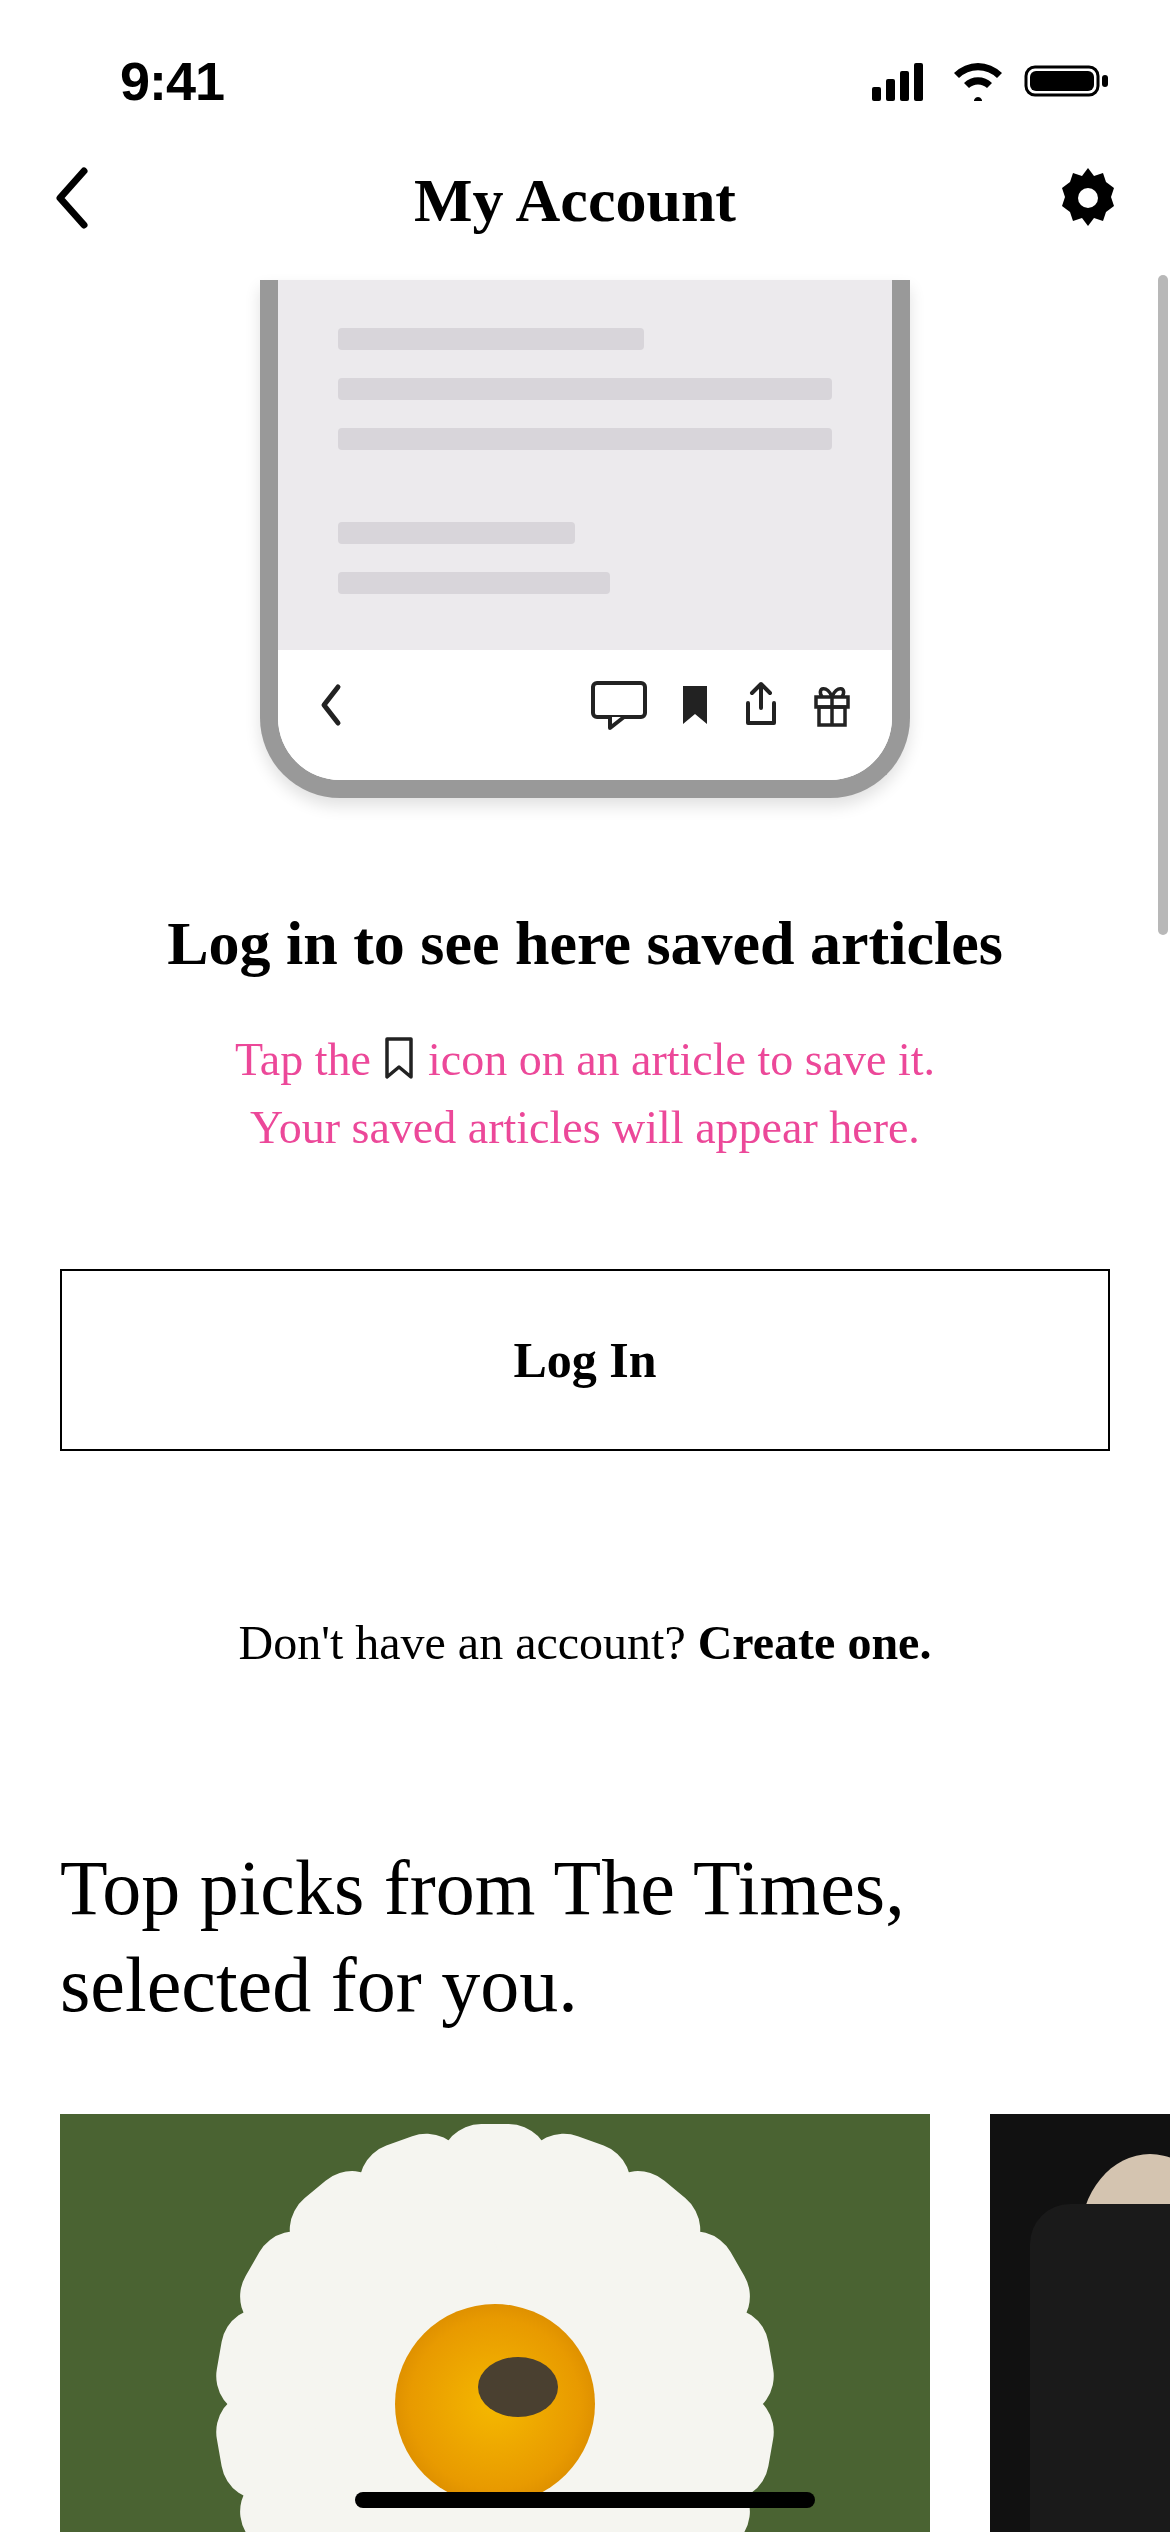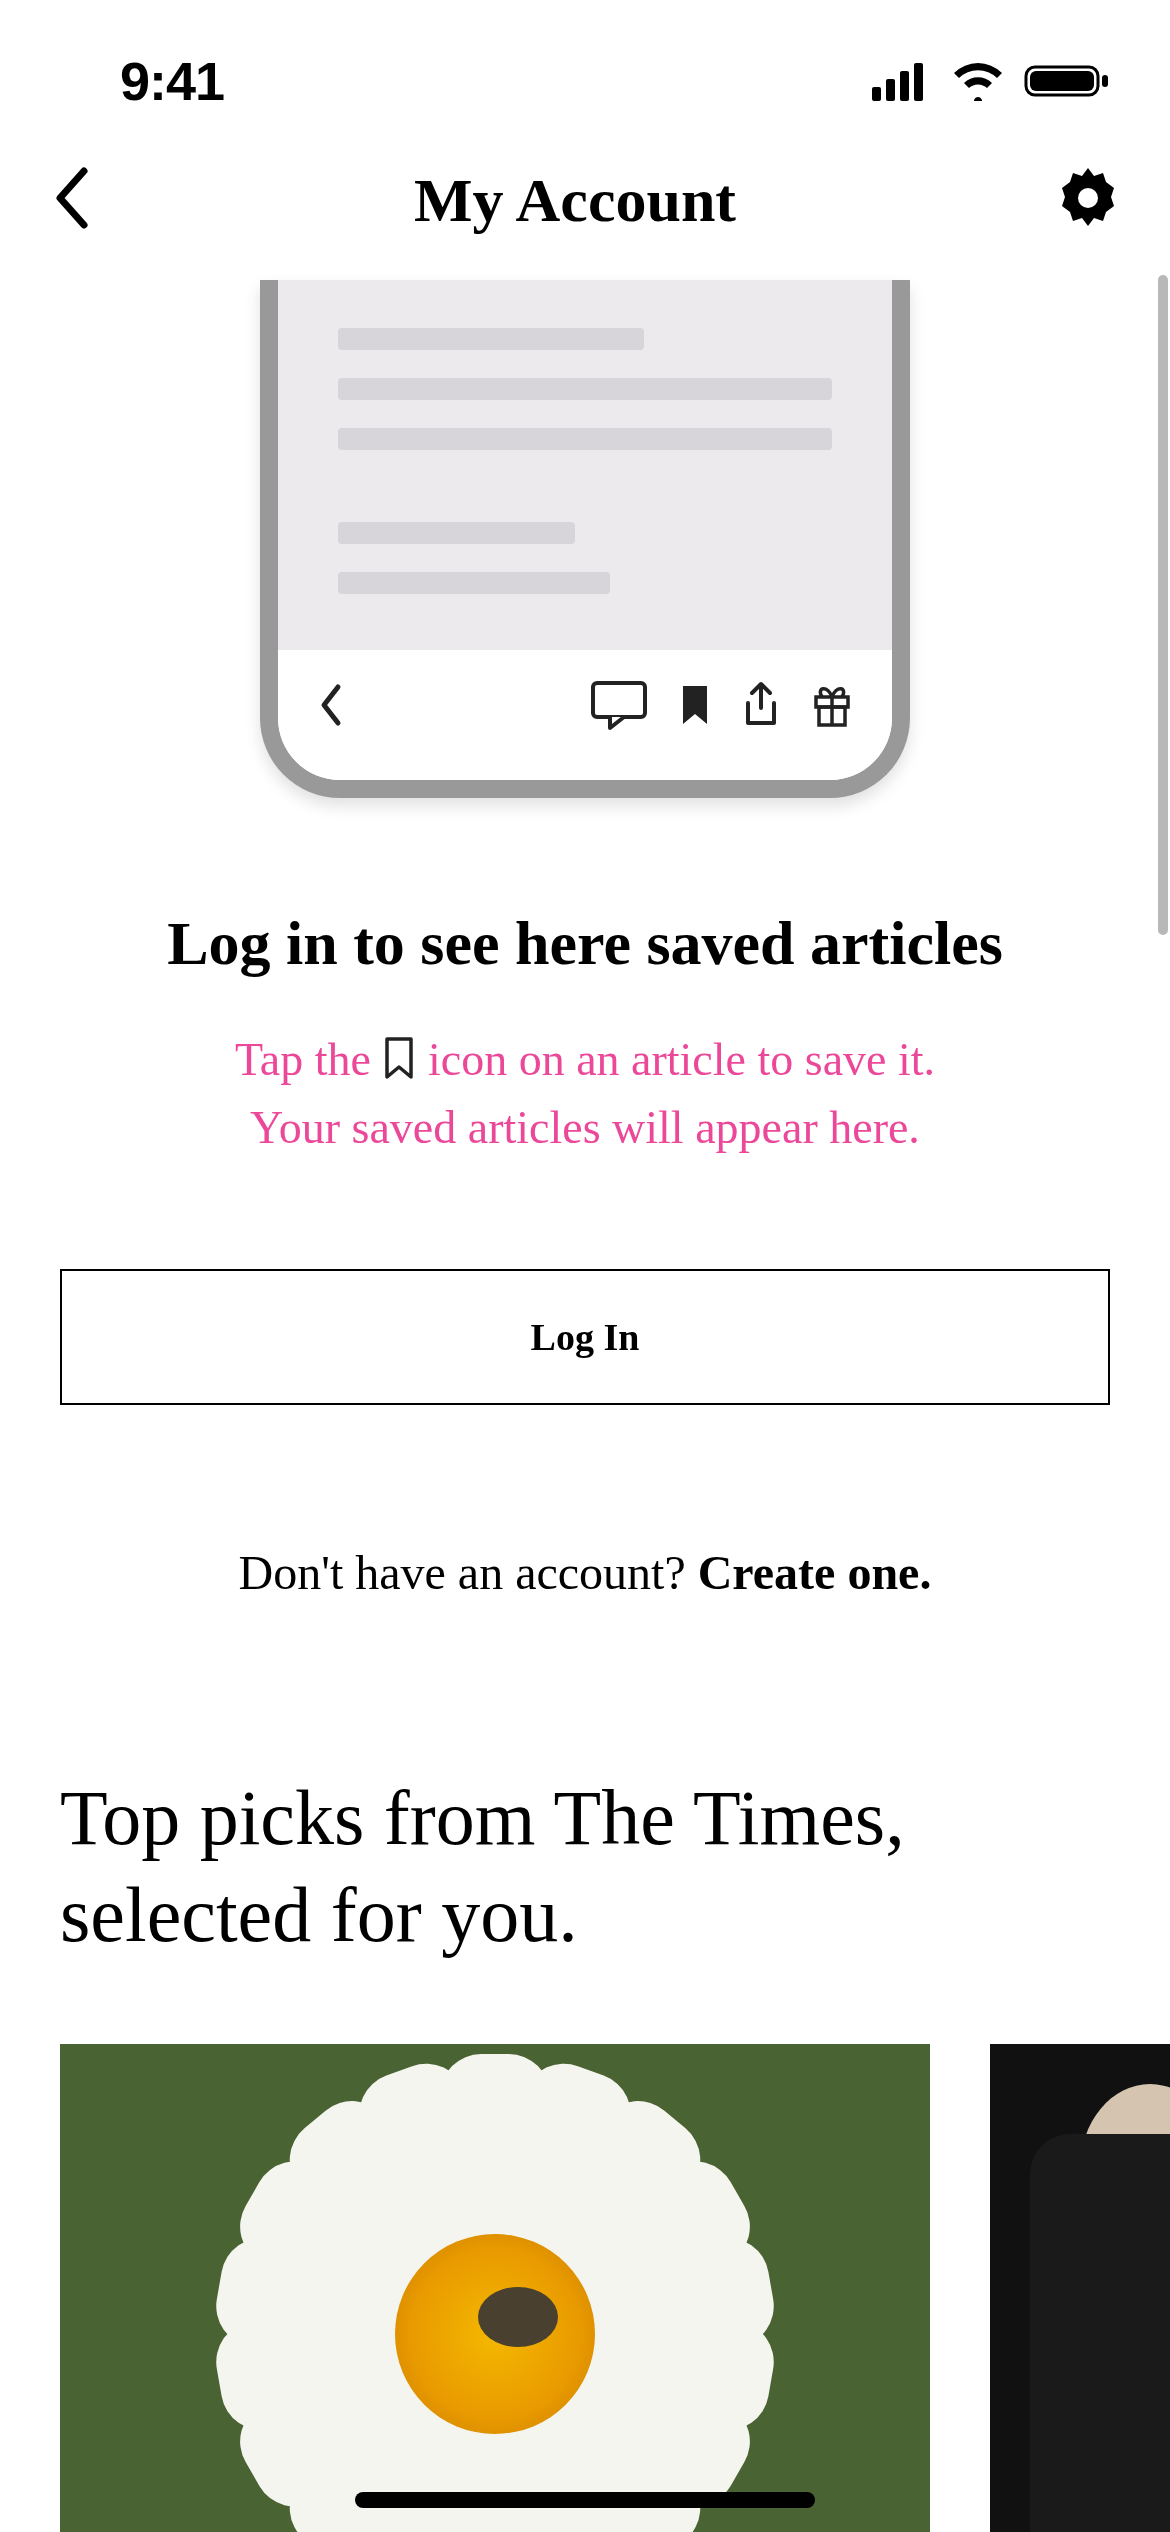--- a/index.html
+++ b/index.html
@@ -104,30 +104,31 @@
 .bookmark-inline {
   display: inline-block;
   vertical-align: -6px;
 }
 .login-btn {
   width: 100%;
   border: 2px solid #000;
   background: #fff;
   font-family: Georgia, serif;
   font-weight: 900;
-  font-size: 38px;
-  padding: 44px 0;
+  font-size: 50px;
+  padding: 60px 0;
   cursor: pointer;
   margin-bottom: 140px;
 }
 .create-row {
   text-align: center;
   font-family: Georgia, serif;
   font-size: 48px;
   margin-bottom: 170px;
+  margin-top: 24px;
 }
 .create-link {
   font-weight: 900;
 }
 .picks-heading {
   font-family: Georgia, 'Times New Roman', serif;
   font-size: 78px;
   line-height: 1.24;
   margin-bottom: 80px;
   font-weight: 400;

